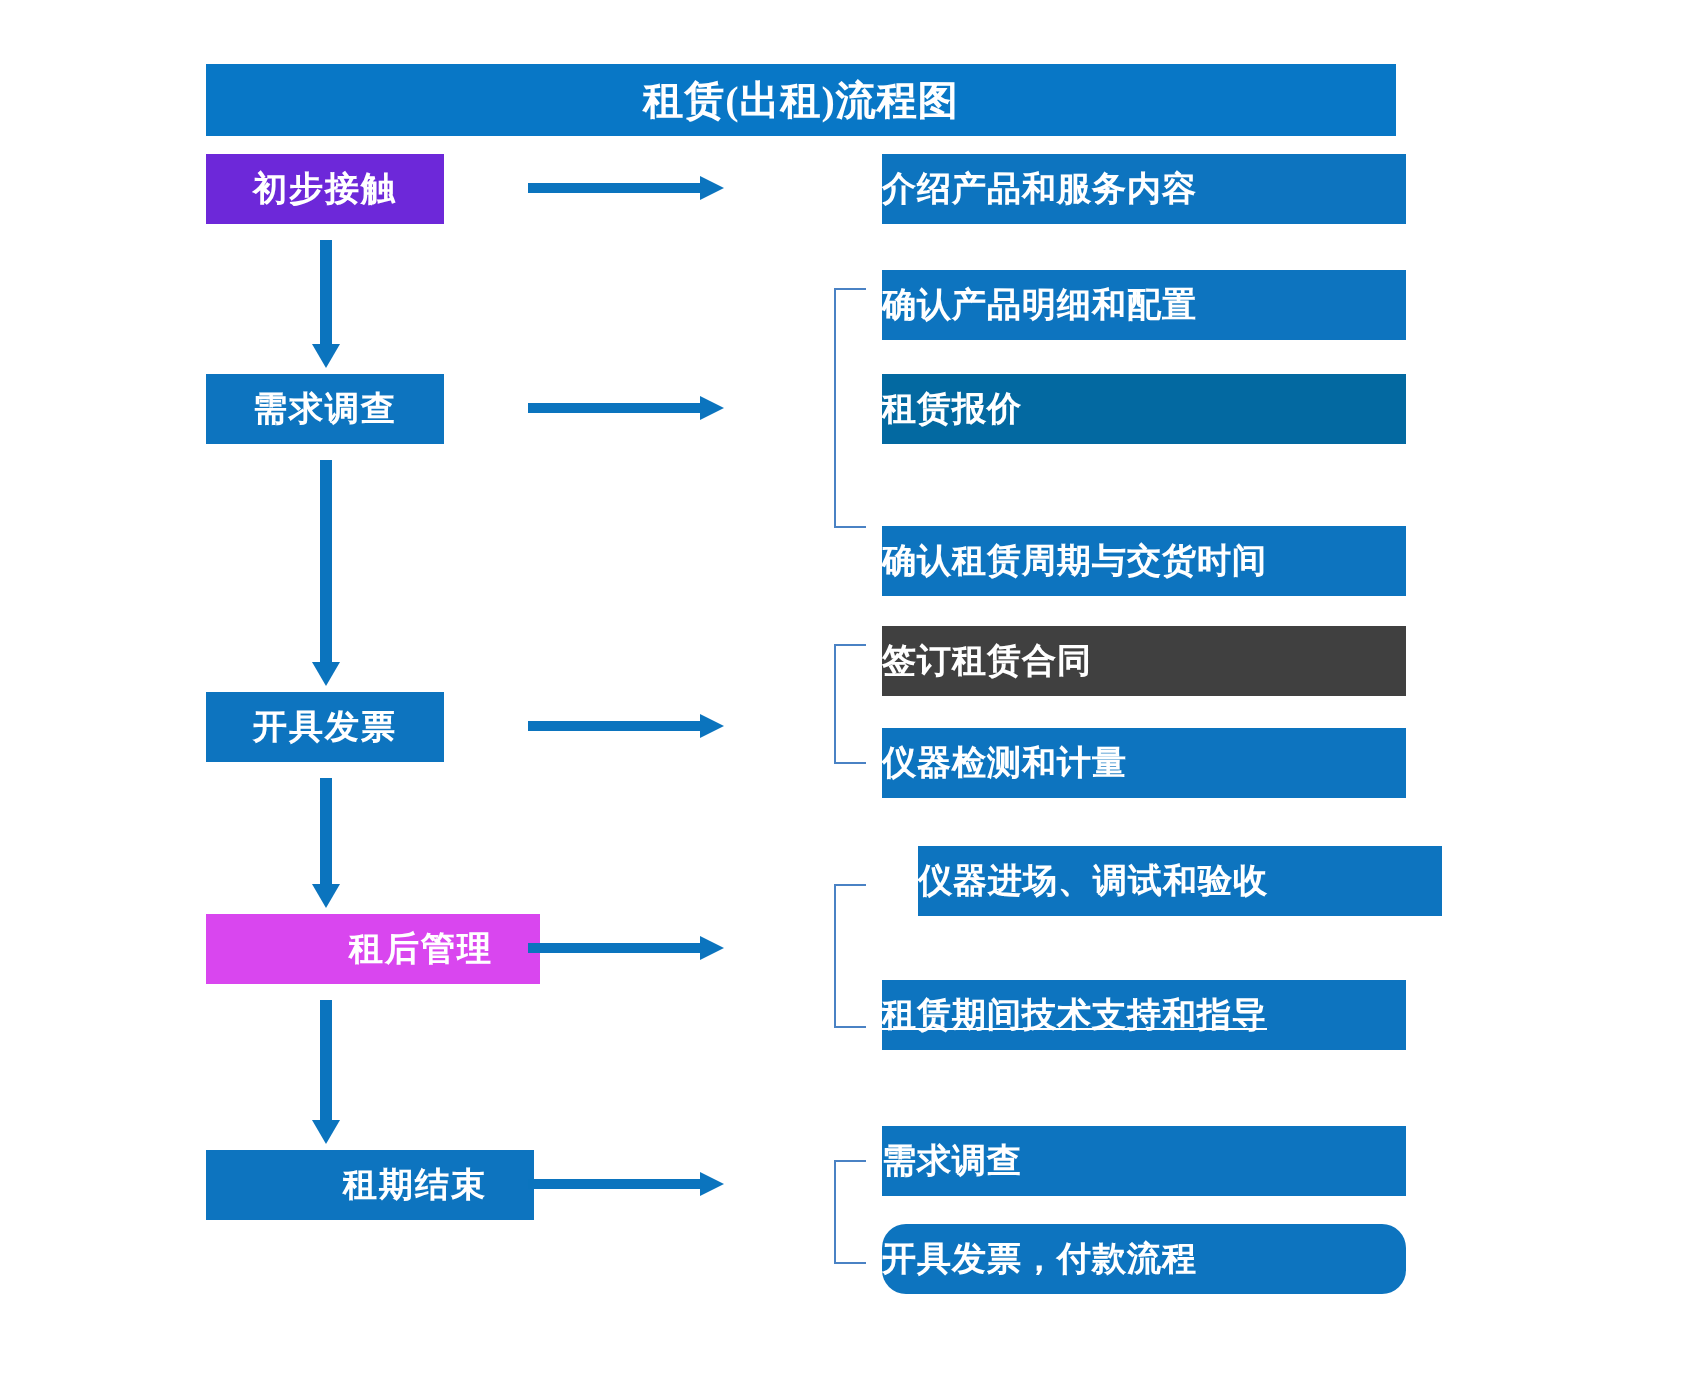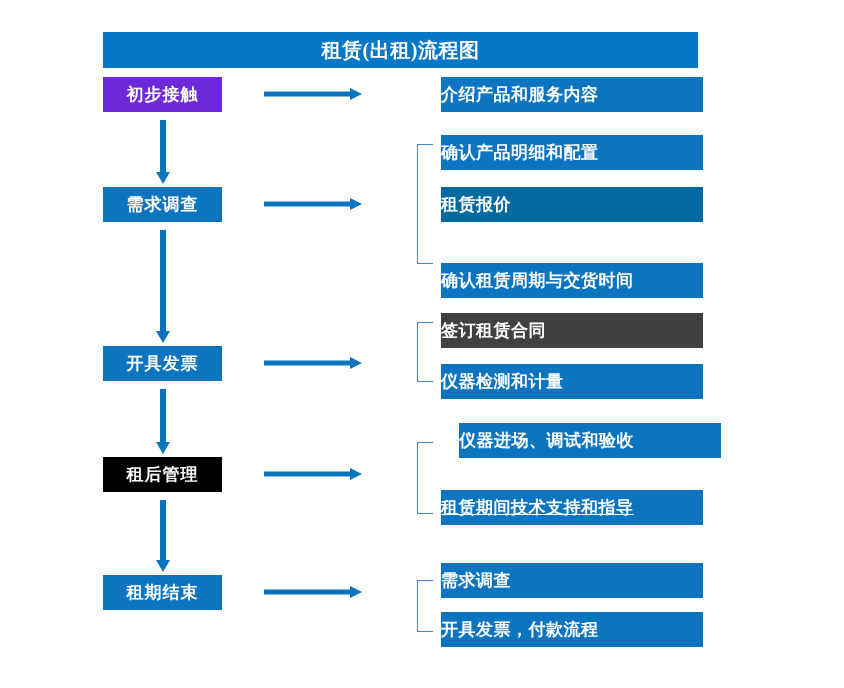--- a/index.html
+++ b/index.html
@@ -87,22 +87,22 @@
 <body>
 
 <div id="canvas">
 
   <div class="title-bar">租赁(出租)流程图</div>
 
   <div id="stage-layer">
       <div class="stage-box" style="top: 77px; background: #6d28d9;">初步接触</div>
       <div class="stage-box" style="top: 187px; background: rgb(13, 116, 191);">需求调查</div>
       <div class="stage-box" style="top: 346px; background: rgb(13, 116, 191);">开具发票</div>
-      <div class="stage-box" style="top: 457px; background: #000000;">租后管理</div>
-      <div class="stage-box" style="top: 575px; background: rgb(13, 116, 191);">租期结束</div>
+      <div class="stage-box" style="top: 457px; background: #d946ef; padding-left: 48px;">租后管理</div>
+      <div class="stage-box" style="top: 575px; background: rgb(13, 116, 191); padding-left: 45px;">租期结束</div>
     </div>
   <div id="connector-layer">
       <div class="arrow-v" style="top: 120px; height: 64px;"><svg width="18" height="64" viewBox="0 0 18 64">
           <line x1="9" y1="0" x2="9" y2="53" stroke="#0B74BE" stroke-width="6"></line>
           <polygon points="2,52 16,52 9,64" fill="#0B74BE"></polygon>
         </svg></div>
       <div class="arrow-v" style="top: 230px; height: 113px;"><svg width="18" height="113" viewBox="0 0 18 113">
           <line x1="9" y1="0" x2="9" y2="102" stroke="#0B74BE" stroke-width="6"></line>
           <polygon points="2,101 16,101 9,113" fill="#0B74BE"></polygon>
         </svg></div>
@@ -146,16 +146,16 @@
   <div id="task-layer">
       <div class="task-box" style="top: 77px; background: rgb(13, 116, 191);">介绍产品和服务内容</div>
       <div class="task-box" style="top: 135px; background: rgb(13, 116, 191);">确认产品明细和配置</div>
       <div class="task-box" style="top: 187px; background: #0369a1;">租赁报价</div>
       <div class="task-box" style="top: 240px; background: rgb(13, 116, 191); margin-top: 23px;">确认租赁周期与交货时间</div>
       <div class="task-box" style="top: 313px; background: #404040;">签订租赁合同</div>
       <div class="task-box" style="top: 364px; background: rgb(13, 116, 191);">仪器检测和计量</div>
       <div class="task-box" style="top: 423px; background: rgb(13, 116, 191); margin-left: 18px;">仪器进场、调试和验收</div>
       <div class="task-box" style="top: 490px; background: rgb(13, 116, 191); text-decoration: underline;">租赁期间技术支持和指导</div>
       <div class="task-box" style="top: 563px; background: rgb(13, 116, 191);">需求调查</div>
-      <div class="task-box" style="top: 612px; background: rgb(13, 116, 191);">开具发票，付款流程</div>
+      <div class="task-box" style="top: 612px; background: rgb(13, 116, 191); border-radius: 12px;">开具发票，付款流程</div>
     </div>
 
 </div>
 
 </body></html>

